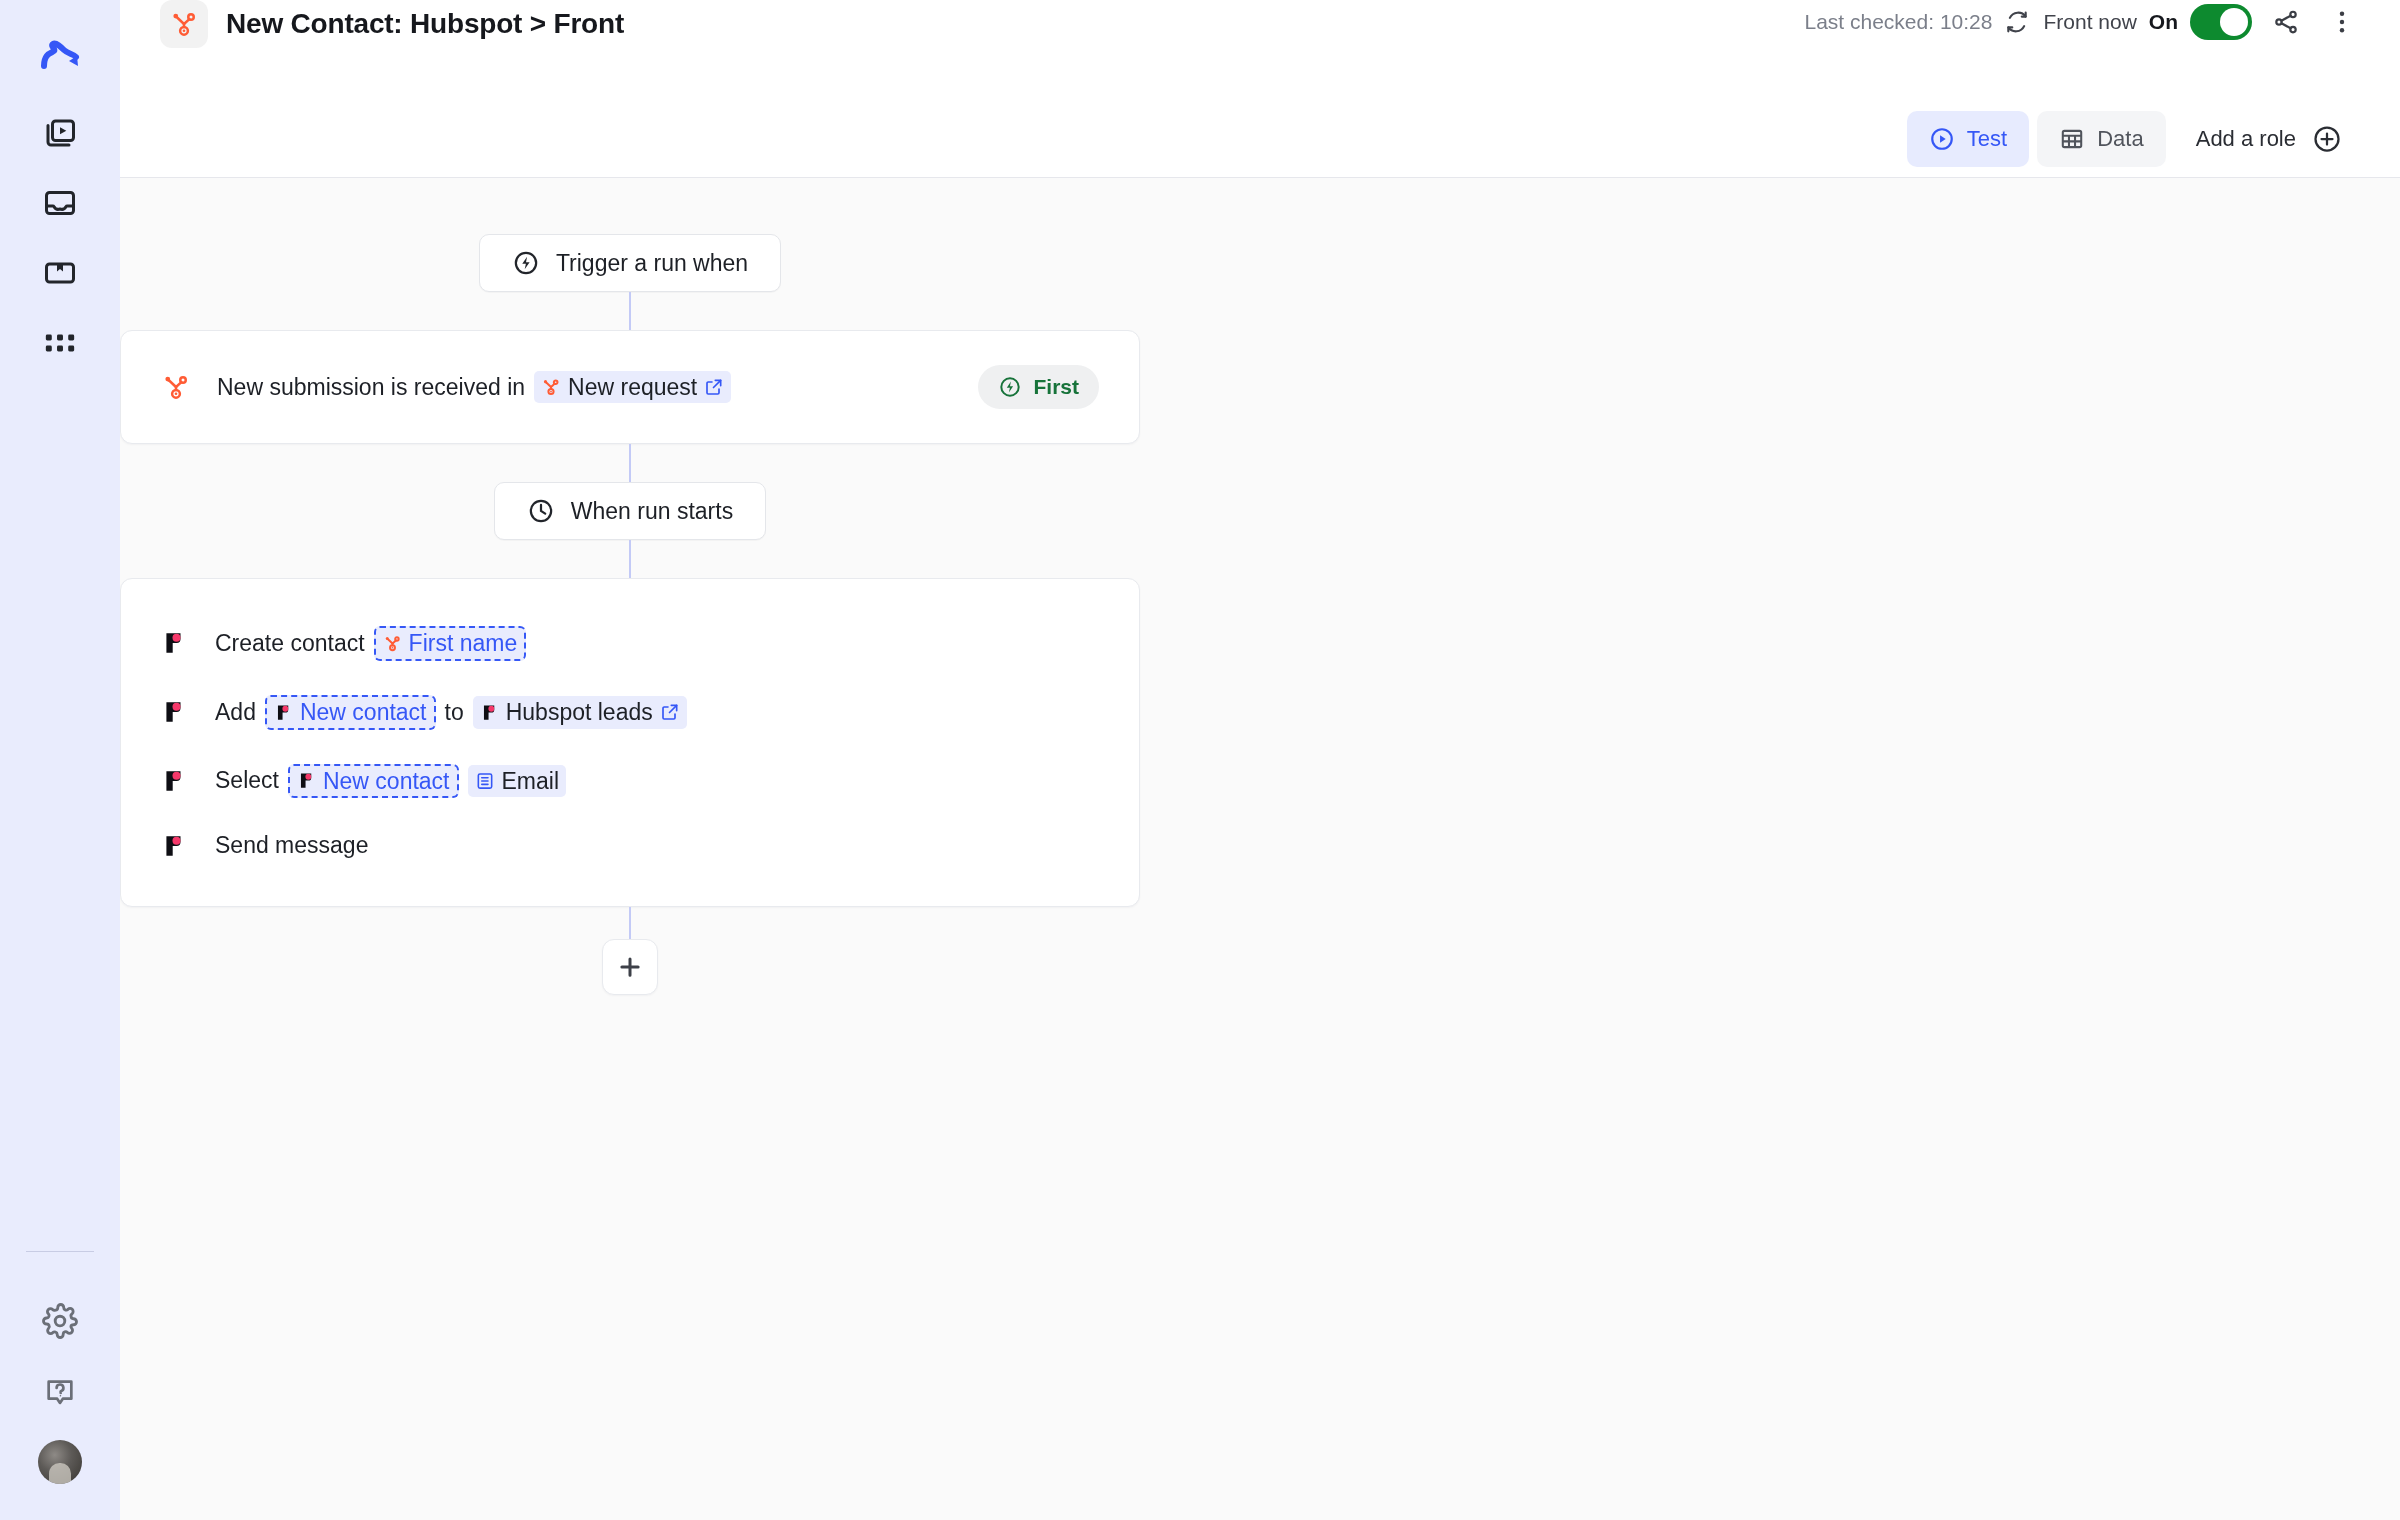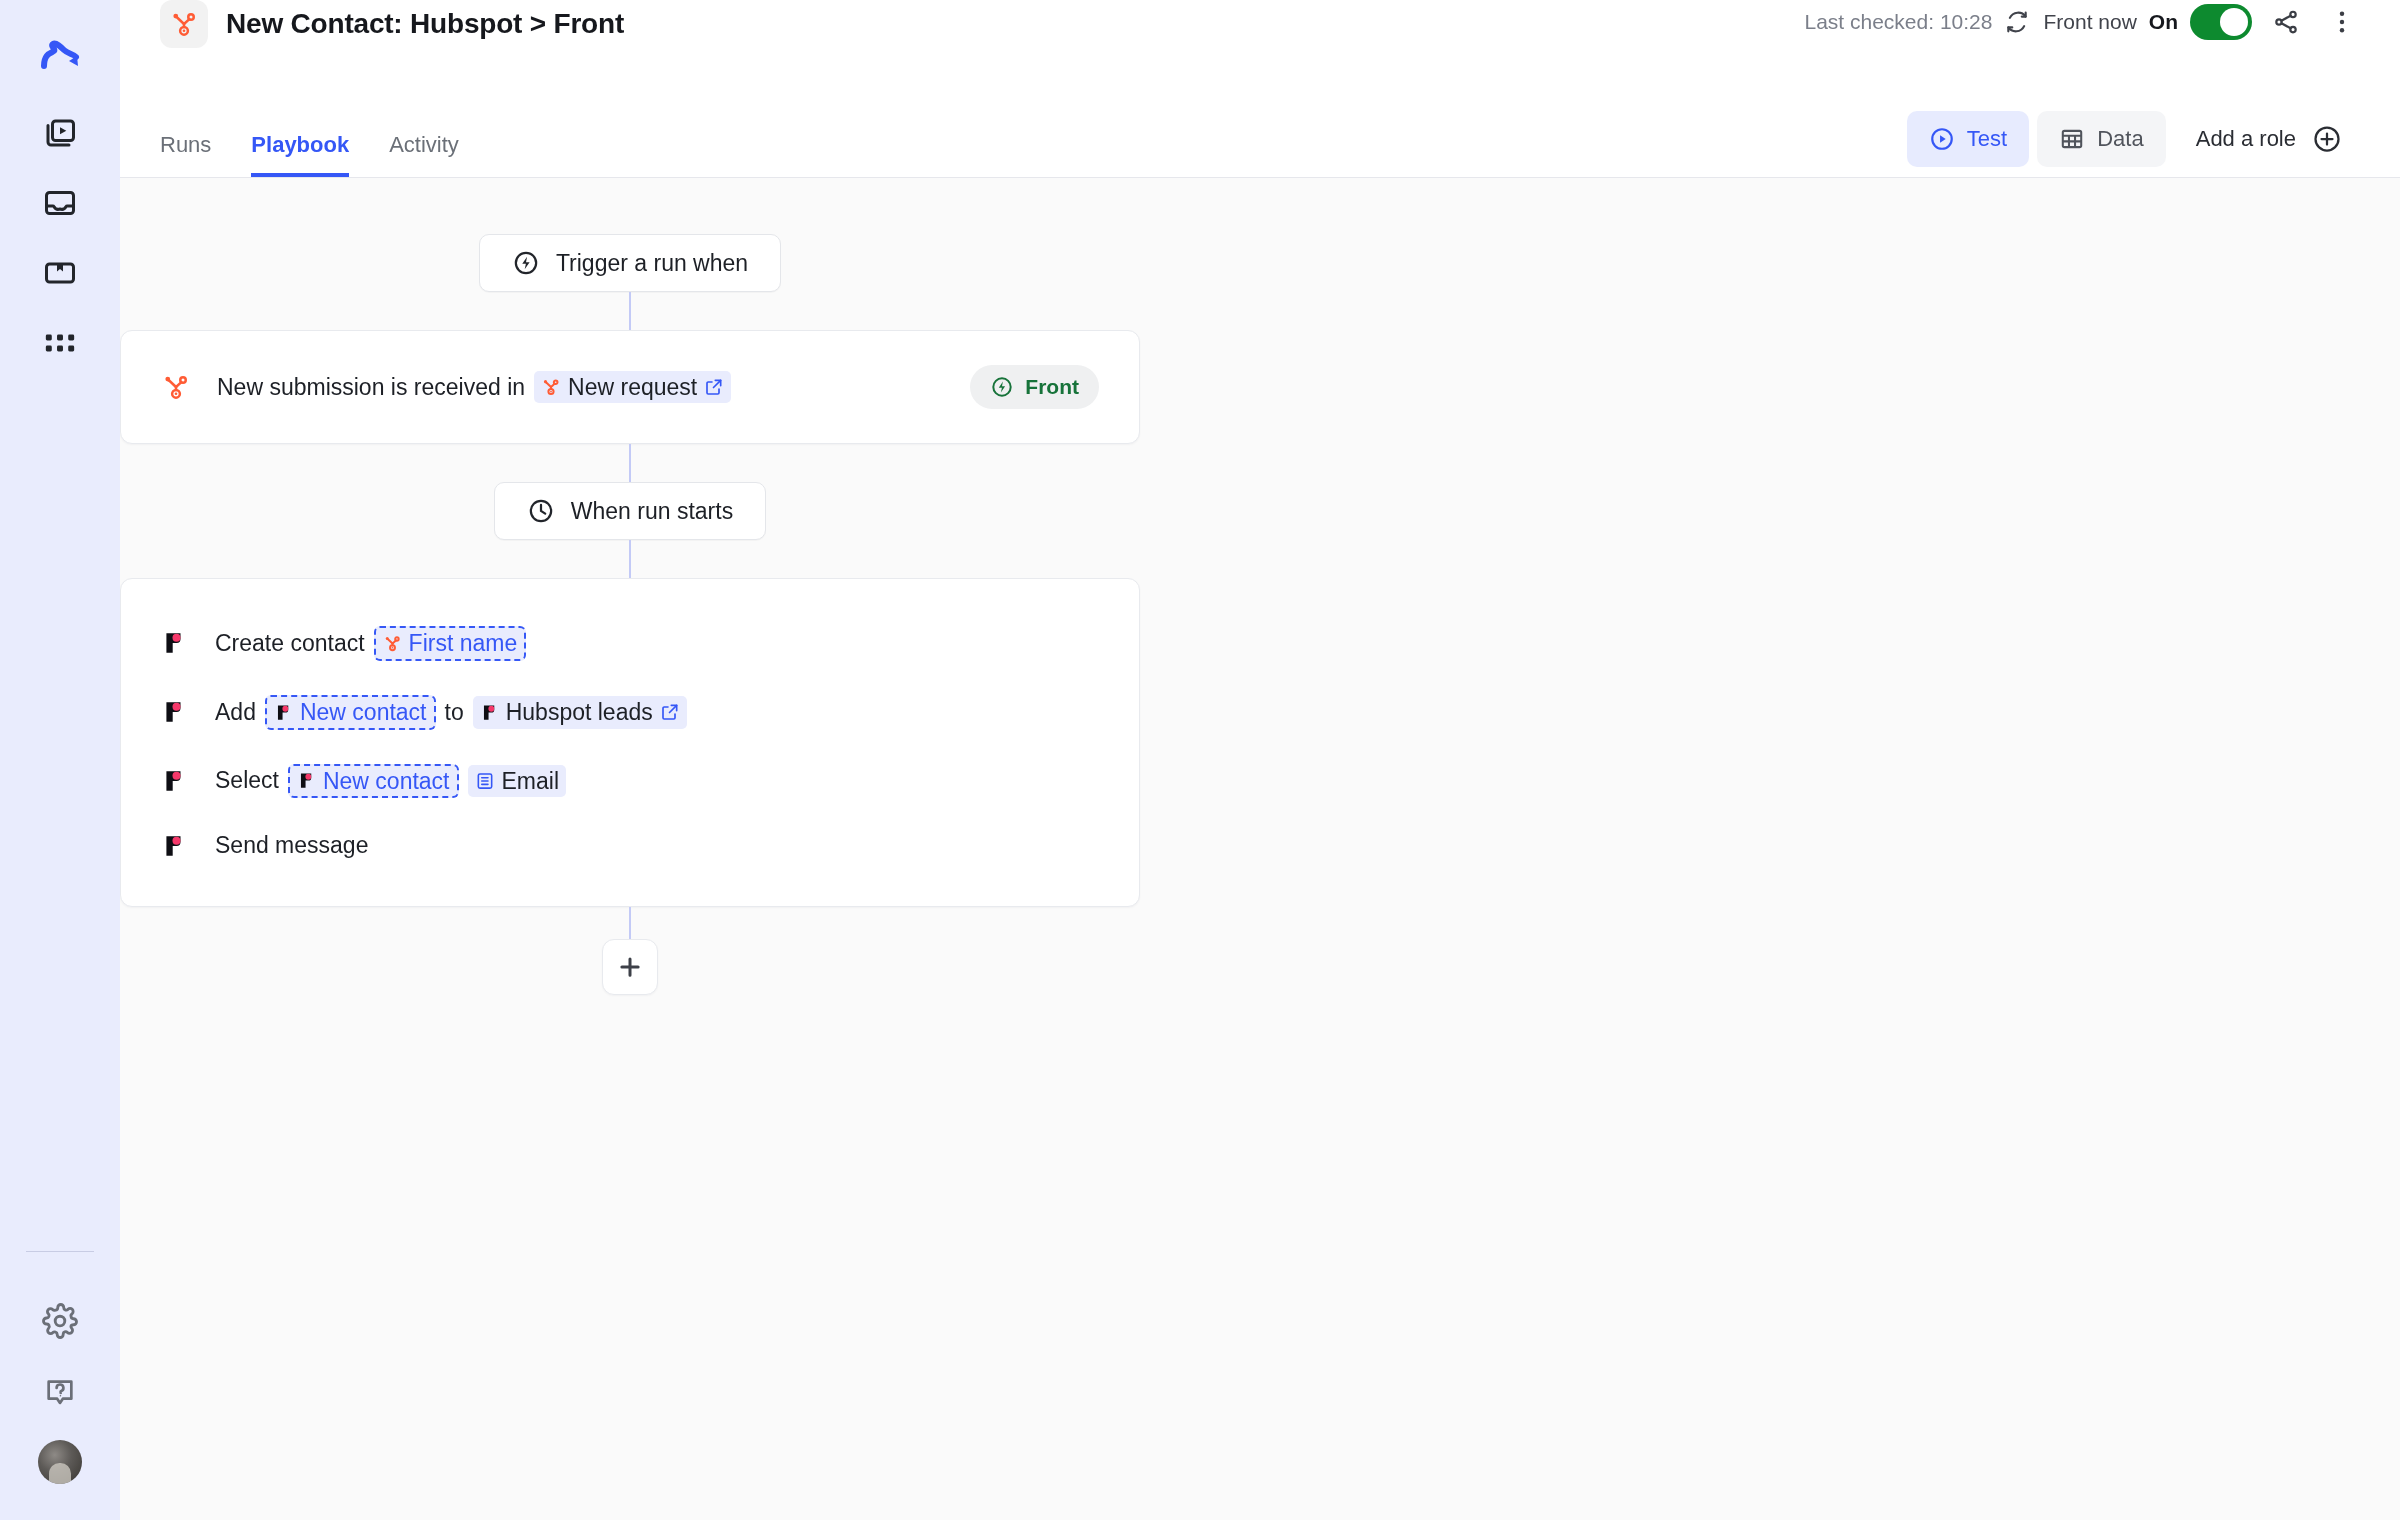--- a/index.html
+++ b/index.html
@@ -288,25 +288,20 @@
               <circle cx="12" cy="5" r="1.9"></circle>
                 <circle cx="12" cy="12" r="1.9"></circle>
                 <circle cx="12" cy="19" r="1.9"></circle>
             </svg>
           </span>
         </span>
       </div>
     </div>
 
     <div class="tabsrow">
-      <div class="tabs">
-        <span class="tab">Runs</span>
-        <span class="tab active">Playbook</span>
-        <span class="tab">Activity</span>
-      </div>
 
       <div class="tab-actions">
         <span class="pill-btn test">
           <span>
             <svg width="26" height="26" viewBox="0 0 24 24" fill="none" stroke="#3557f6" stroke-width="2">
               <circle cx="12" cy="12" r="9"></circle>
               <path d="M10.2 8.5 15.4 12l-5.2 3.5z" fill="#3557f6" stroke="none"></path>
             </svg>
           </span>
           <span>Test</span>
@@ -388,21 +383,21 @@
             </span>
           </span>
 
           <span class="badge-active">
             <span>
               <svg width="24" height="24" viewBox="0 0 24 24" fill="none" stroke="#17733a" stroke-width="2">
                 <circle cx="12" cy="12" r="8.7"></circle>
                 <path d="M12.9 6.6 8.8 12.7h3.1l-1 4.7 4.2-6.1h-3.1z" fill="#17733a" stroke="none"></path>
               </svg>
             </span>
-            <span>Front</span>
+            <span>First</span>
           </span>
         </div>
 
         <div class="connector" style="height:38px"></div>
 
         <span class="pill-node">
           <span>
             <svg width="28" height="28" viewBox="0 0 24 24" fill="none" stroke="#22252b" stroke-width="1.9" stroke-linecap="round">
               <circle cx="12" cy="12" r="8.7"></circle>
                 <path d="M12 6.8V12l3.6 2.3"></path>

